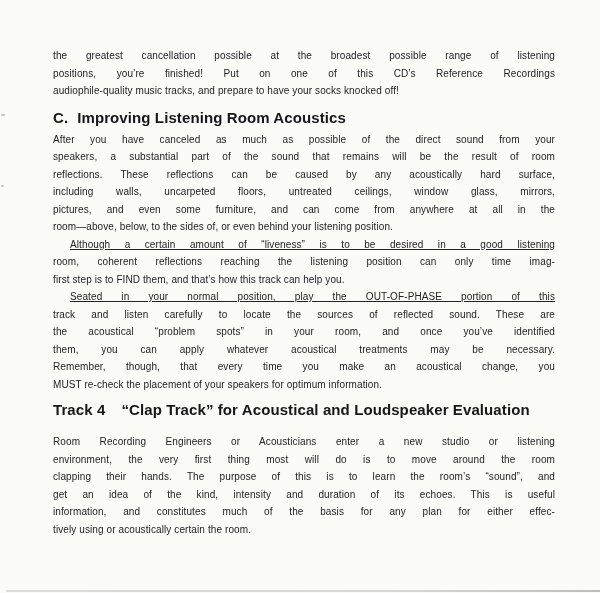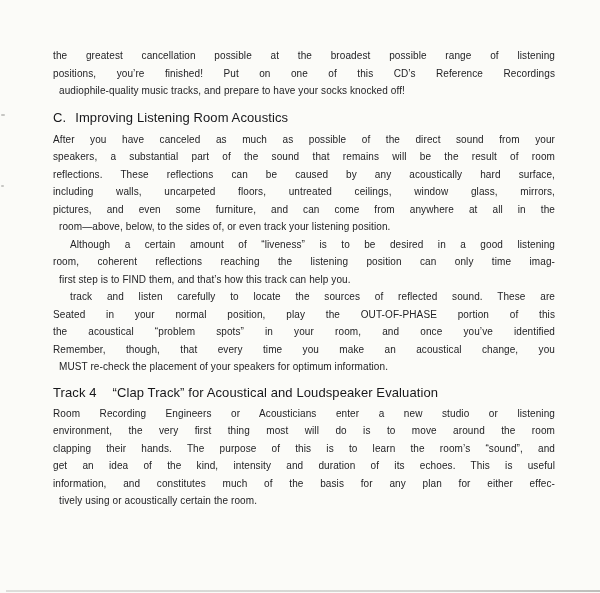--- a/index.html
+++ b/index.html
@@ -25,35 +25,35 @@
     font-size: 10px;
     line-height: 17.5px;
     letter-spacing: 0.1px;
   }
   .para .line {
     text-align: justify;
     text-align-last: justify;
   }
   .para .line:last-child {
     text-align-last: left;
-    margin-left: 6px;
   }
   .indent-first .line:first-child {
     text-indent: 17px;
+    text-decoration: underline;
   }
   h2.heading {
-    font-size: 13px;
+    font-size: 15px;
     line-height: 20px;
-    font-weight: normal;
+    font-weight: bold;
     color: #17171a;
     letter-spacing: 0.1px;
     margin: 8px 0 3px 0;
   }
   h2.heading.track {
-    margin: 7px 0 2px 0;
+    margin: 7px 0 13px 0;
   }
   .h-prefix-sm { display: inline-block; margin-right: 9px; }
   .h-prefix-lg { display: inline-block; margin-right: 16px; }
   .scan-speck {
     position: absolute;
     background: #9a9a98;
     opacity: 0.55;
     border-radius: 1px;
   }
   .speck-1 { left: 1px; top: 114px; width: 4px; height: 2px; }
@@ -84,33 +84,34 @@
   <h2 class="heading">
     <span class="h-prefix-sm">C.</span><span>Improving Listening Room Acoustics</span>
   </h2>
 
   <div class="para">
       <div class="line">After you have canceled as much as possible of the direct sound from your</div>
       <div class="line">speakers, a substantial part of the sound that remains will be the result of room</div>
       <div class="line">reflections. These reflections can be caused by any acoustically hard surface,</div>
       <div class="line">including walls, uncarpeted floors, untreated ceilings, window glass, mirrors,</div>
       <div class="line">pictures, and even some furniture, and can come from anywhere at all in the</div>
-      <div class="line">room—above, below, to the sides of, or even track your listening position.</div>
+      <div class="line">room—above, below, to the sides of, or even behind your listening position.</div>
     </div>
 
   <div class="para indent-first">
       <div class="line">Although a certain amount of “liveness” is to be desired in a good listening</div>
       <div class="line">room, coherent reflections reaching the listening position can only time imag-</div>
       <div class="line">first step is to FIND them, and that’s how this track can help you.</div>
     </div>
 
   <div class="para indent-first">
+      <div class="line">Seated in your normal position, play the OUT-OF-PHASE portion of this</div>
       <div class="line">track and listen carefully to locate the sources of reflected sound. These are</div>
-      <div class="line">Seated in your normal position, play the OUT-OF-PHASE portion of this</div>
       <div class="line">the acoustical “problem spots” in your room, and once you’ve identified</div>
+      <div class="line">them, you can apply whatever acoustical treatments may be necessary.</div>
       <div class="line">Remember, though, that every time you make an acoustical change, you</div>
       <div class="line">MUST re-check the placement of your speakers for optimum information.</div>
     </div>
 
   <h2 class="heading track">
     <span class="h-prefix-lg">Track 4</span><span>“Clap Track” for Acoustical and Loudspeaker Evaluation</span>
   </h2>
 
   <div class="para">
       <div class="line">Room Recording Engineers or Acousticians enter a new studio or listening</div>

